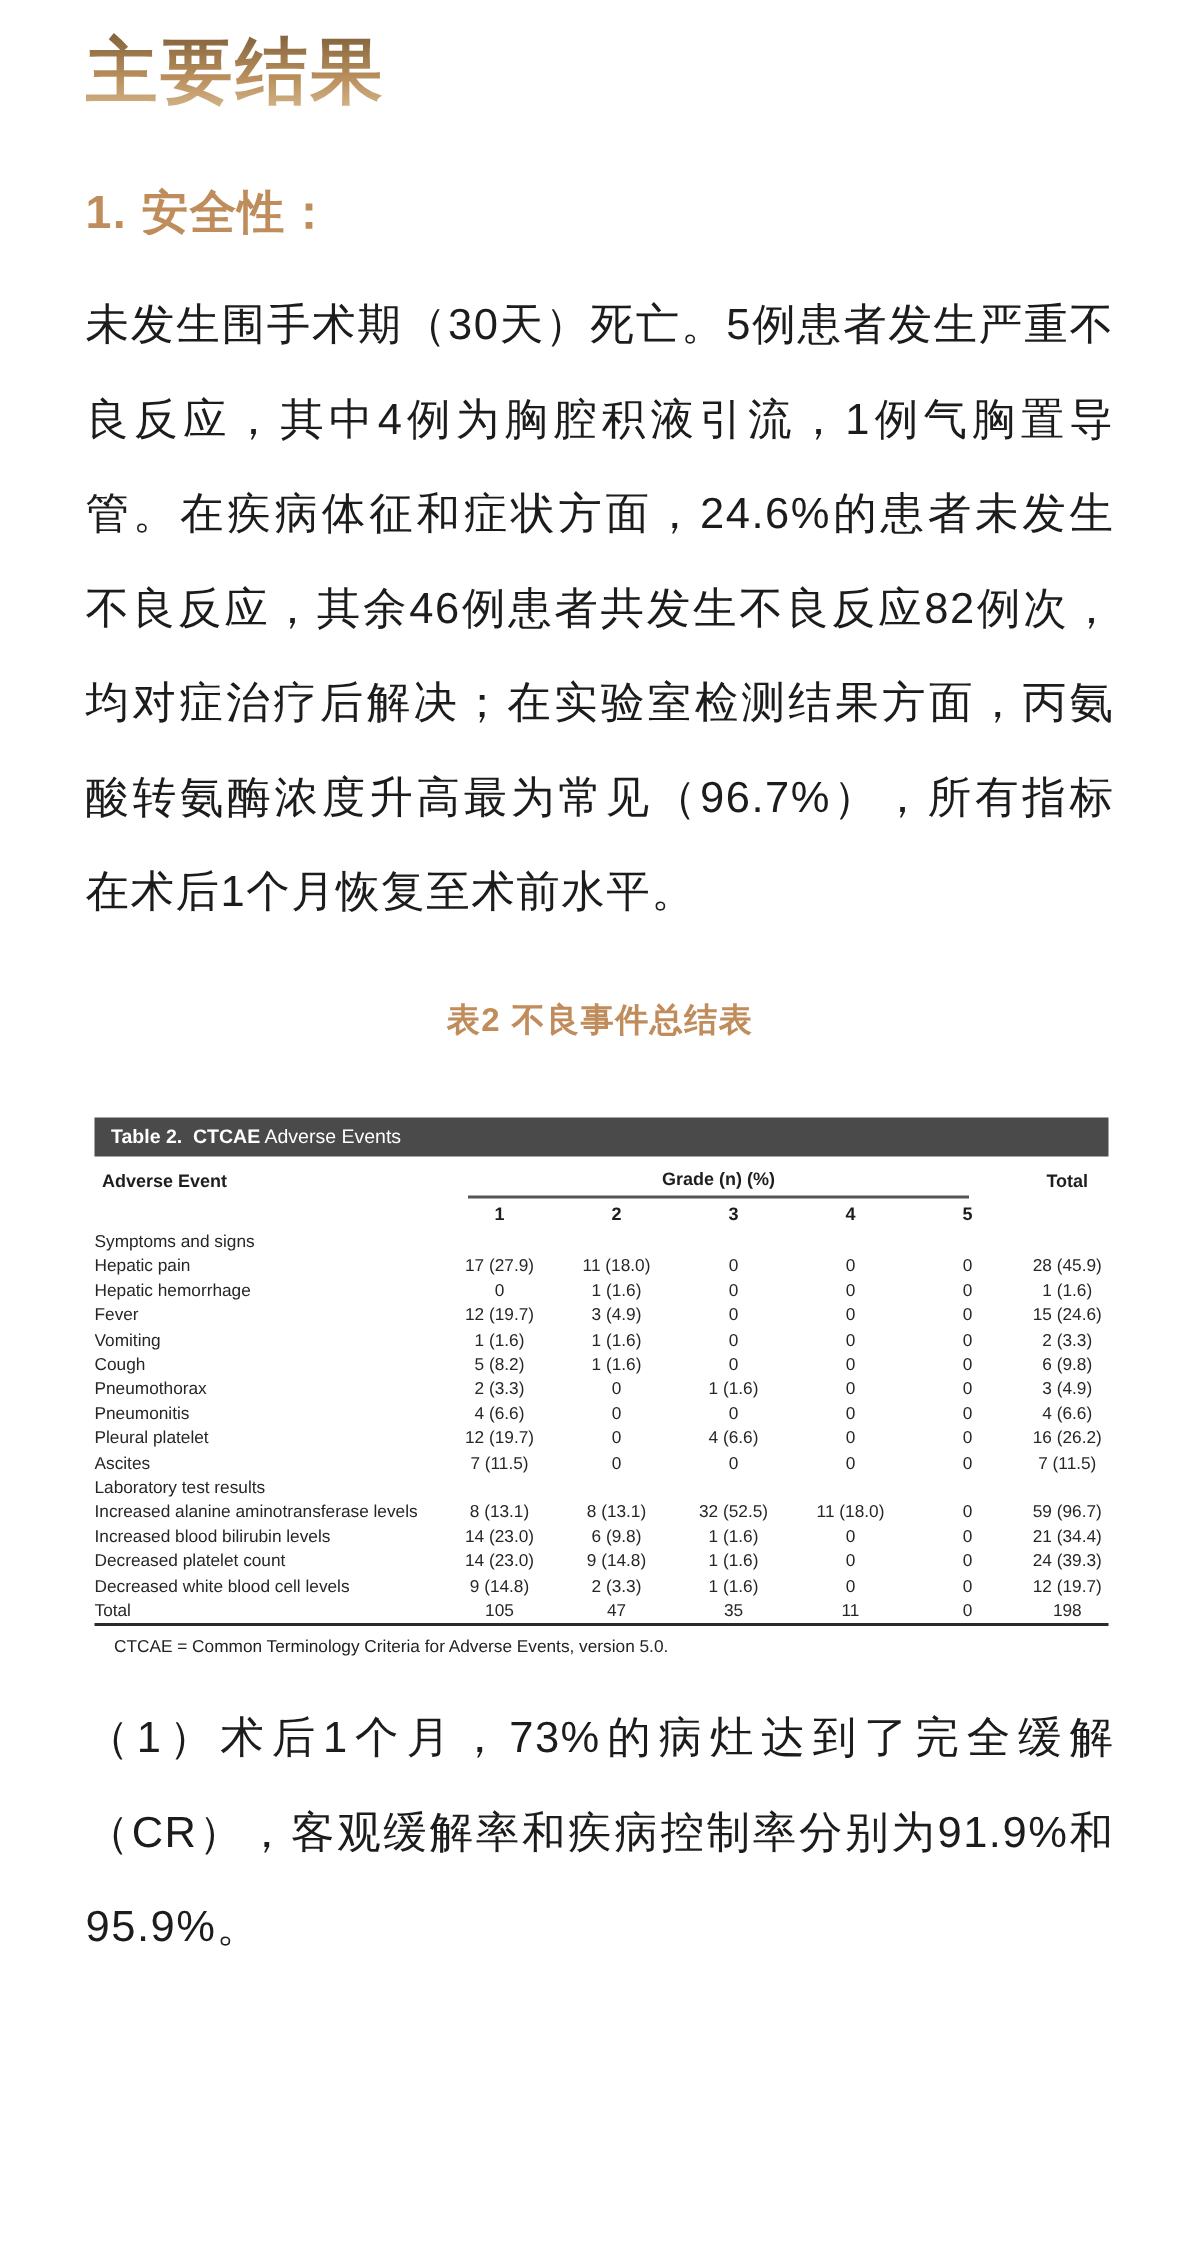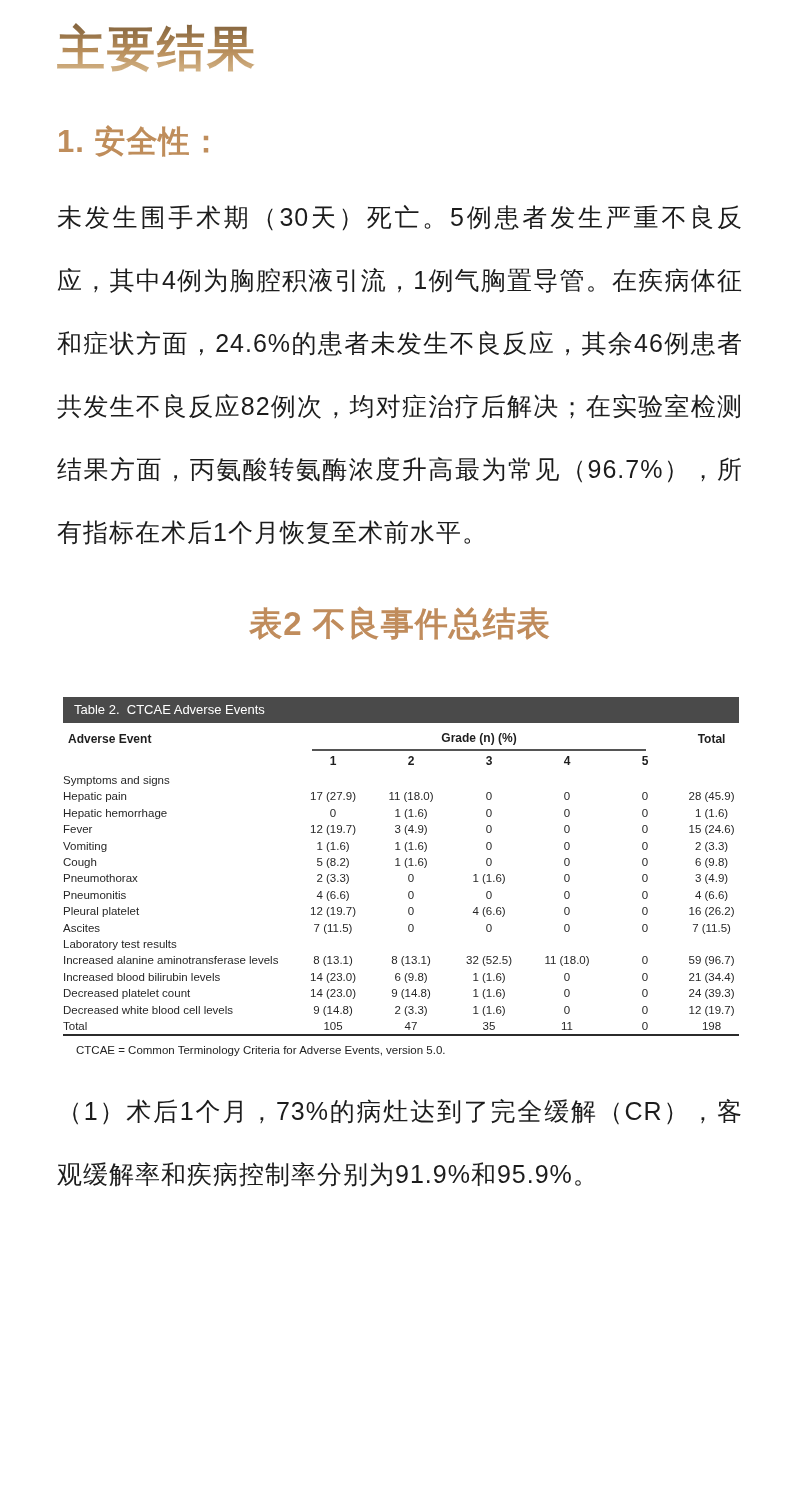--- a/index.html
+++ b/index.html
@@ -22,46 +22,46 @@
 
   .section-heading {
     margin: 44px 0 0 0;
     font-size: 31px; font-weight: 700; color: #bf8d5b;
     line-height: 1.3; letter-spacing: 1px;
   }
   #section2-heading { margin-top: 78px; }
 
   .body-text {
     margin: 24px 0 0 0;
-    font-size: 25px; font-weight: 400; color: #1c1c1c;
+    font-size: 29px; font-weight: 400; color: #1c1c1c;
     line-height: 63px;
     text-align: justify; text-justify: inter-ideograph;
     letter-spacing: 1px;
   }
 
   .table-caption {
     margin: 38px 0 0 0;
     text-align: center;
-    font-size: 33px; font-weight: 700; color: #c08c5c;
+    font-size: 22px; font-weight: 700; color: #c08c5c;
     letter-spacing: 1px;
   }
 
   
   .paper-table {
     width: 676px; margin: 50px 0 0 6px;
     font-family: "Liberation Sans", sans-serif;
     color: #222;
   }
   .pt-titlebar {
     background: #4a4a4a; color: #ffffff;
     height: 26px; line-height: 26px;
     padding-left: 11px; font-size: 13px;
     white-space: pre;
   }
-  .pt-title-bold { font-weight: 400; }
+  .pt-title-bold { font-weight: 700; }
   .paper-table table {
     width: 100%; border-collapse: collapse; table-layout: fixed;
     border-bottom: 2px solid #2b2b2b;
   }
   .paper-table th { font-weight: 700; font-size: 12px; color: #1e1e1e; }
   .h-event { text-align: left; padding: 9px 0 3px 5px; vertical-align: top; }
   .h-grade { padding: 8px 0 0 0; }
   .h-grade-inner {
     text-align: center; font-size: 12px;
     border-bottom: 2px solid #555;

